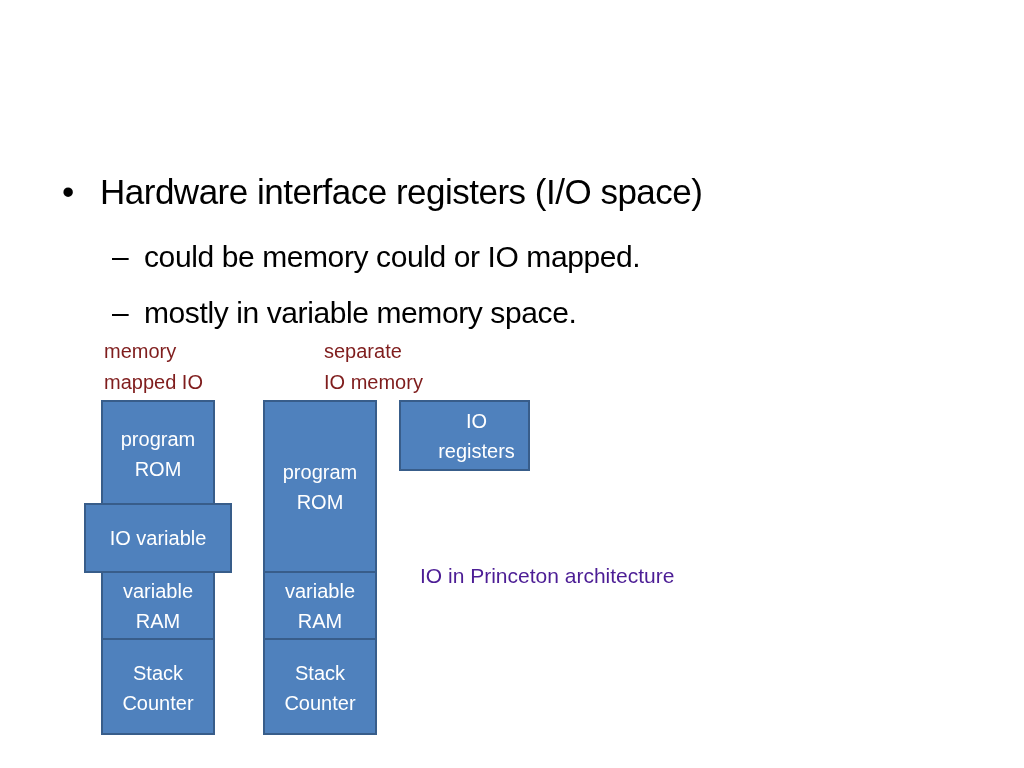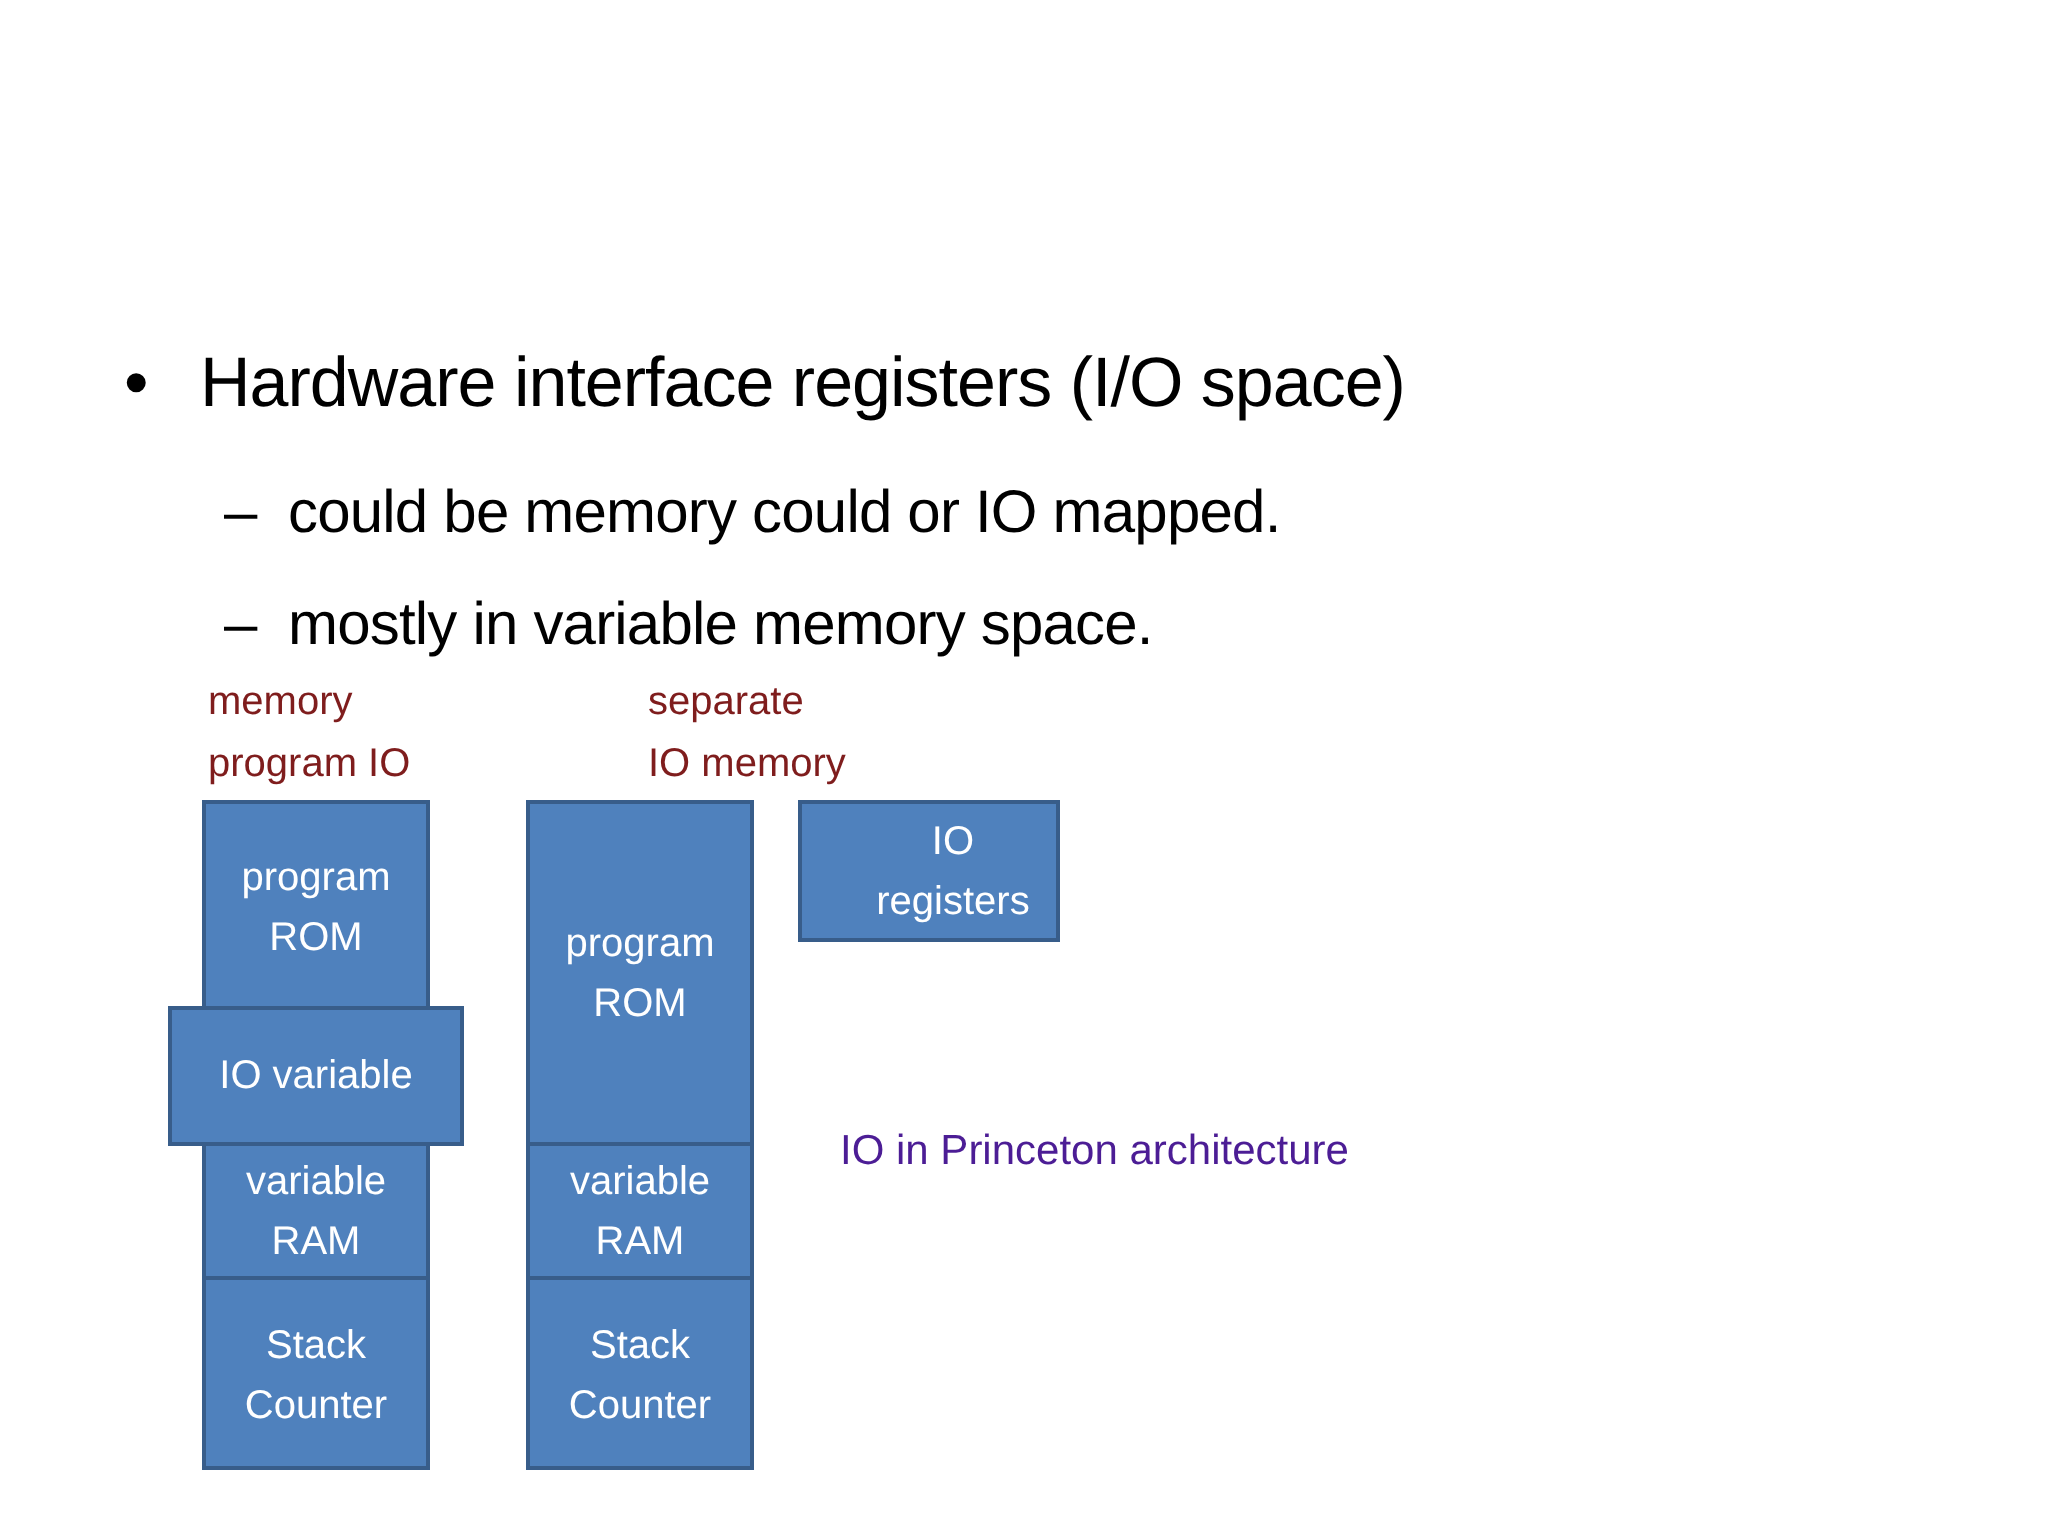--- a/index.html
+++ b/index.html
@@ -29,21 +29,21 @@
     <span class="txt">could be memory could or IO mapped.</span>
   </div>
 
   <div class="b2" style="top:296px;">
     <span class="dash">–</span>
     <span class="txt">mostly in variable memory space.</span>
   </div>
 
   <div class="lbl" style="left:104px; top:336px;">
     <div>memory</div>
-    <div>program IO</div>
+    <div>mapped IO</div>
   </div>
   <div class="lbl" style="left:276px; top:336px;margin-left:48px;">
     <div>separate</div>
     <div>IO memory</div>
   </div>
 
   <div class="box" style="left:101px; top:400px; width:114px; height:106px; align-items:flex-start; padding-top:22px;">
     <div>
       <div>program</div>
       <div>ROM</div>

